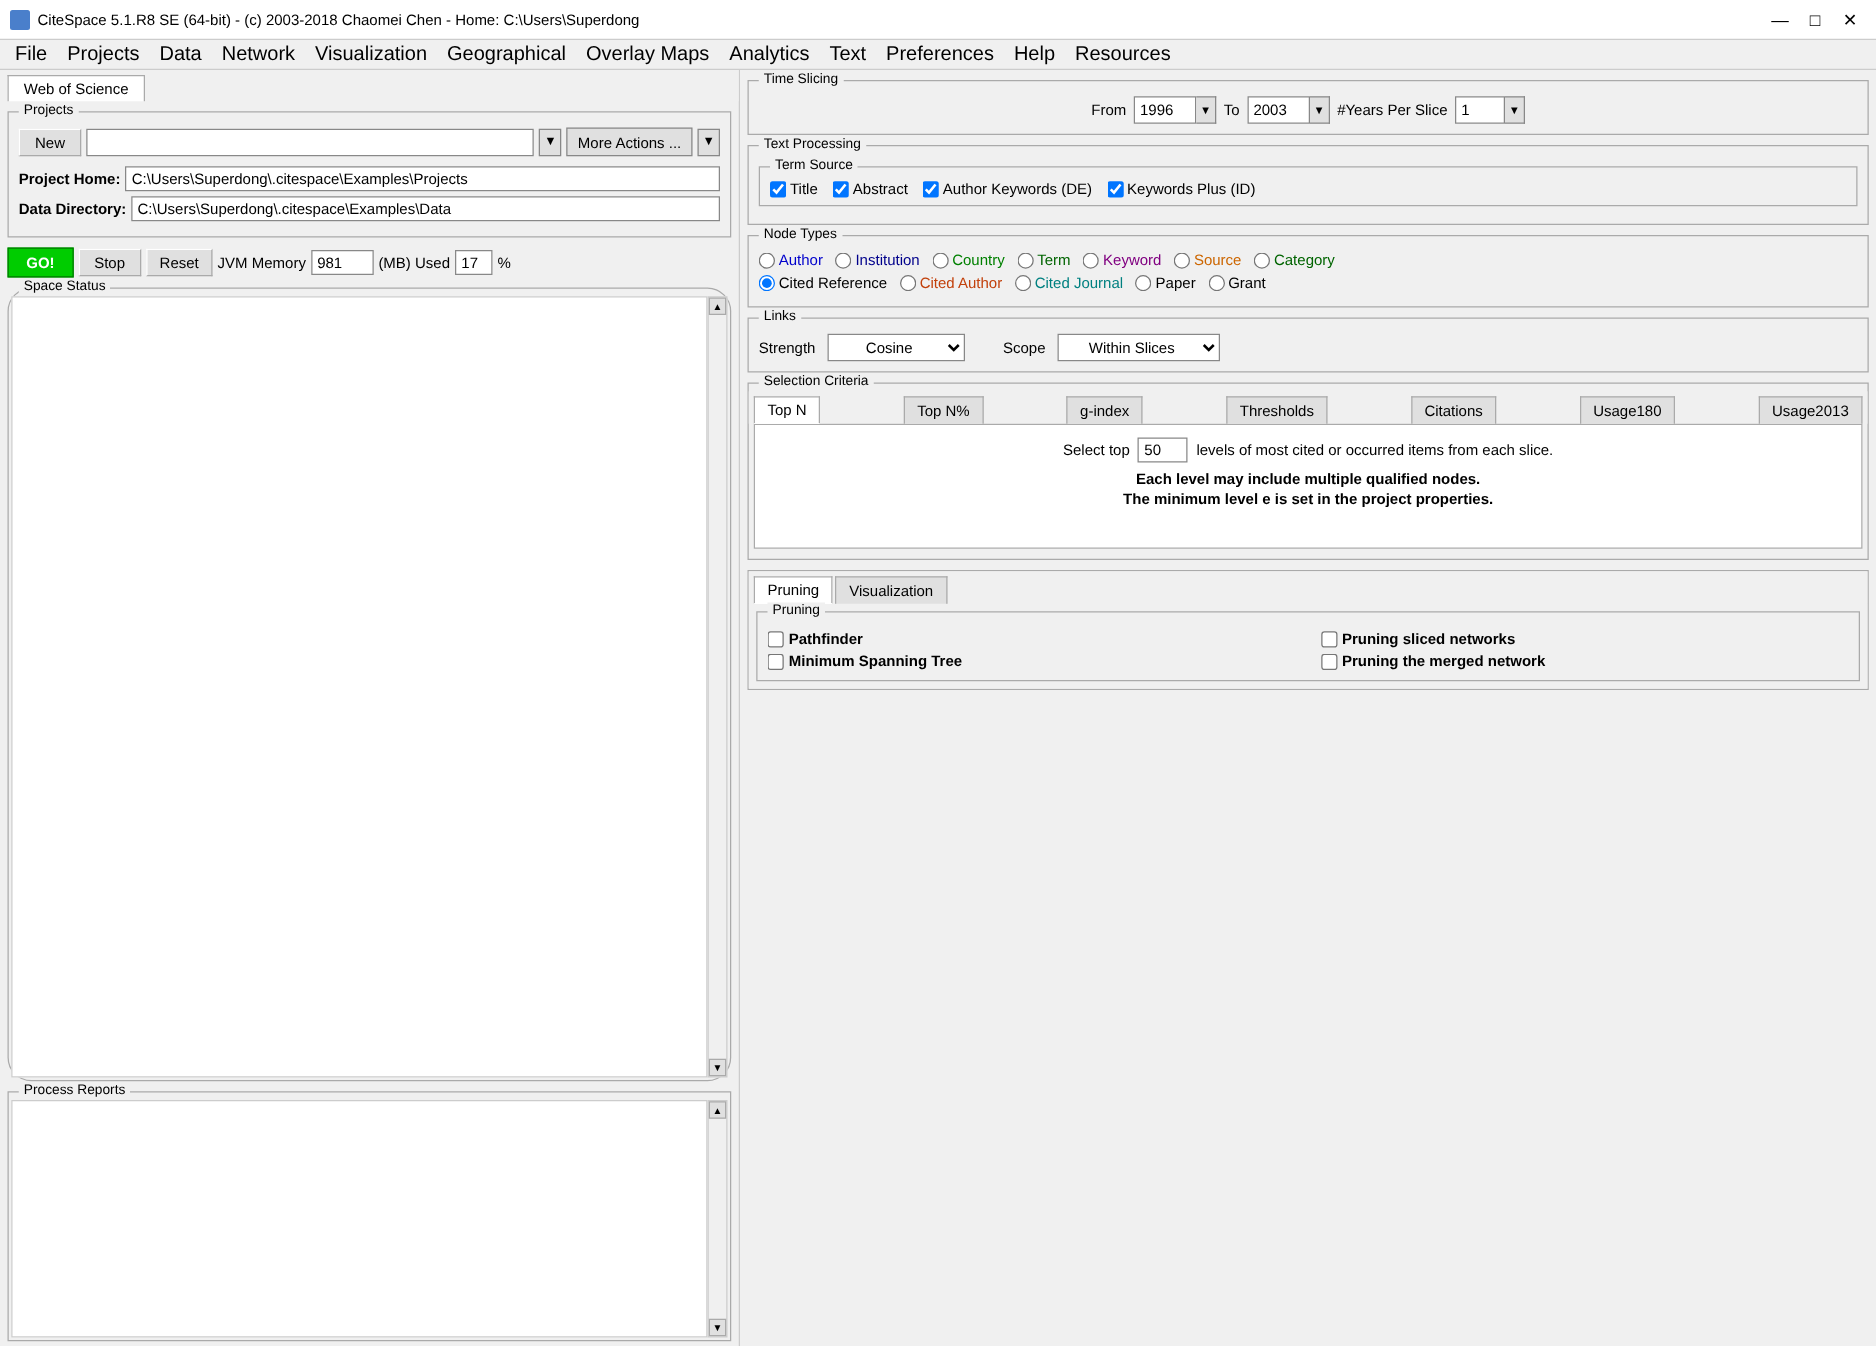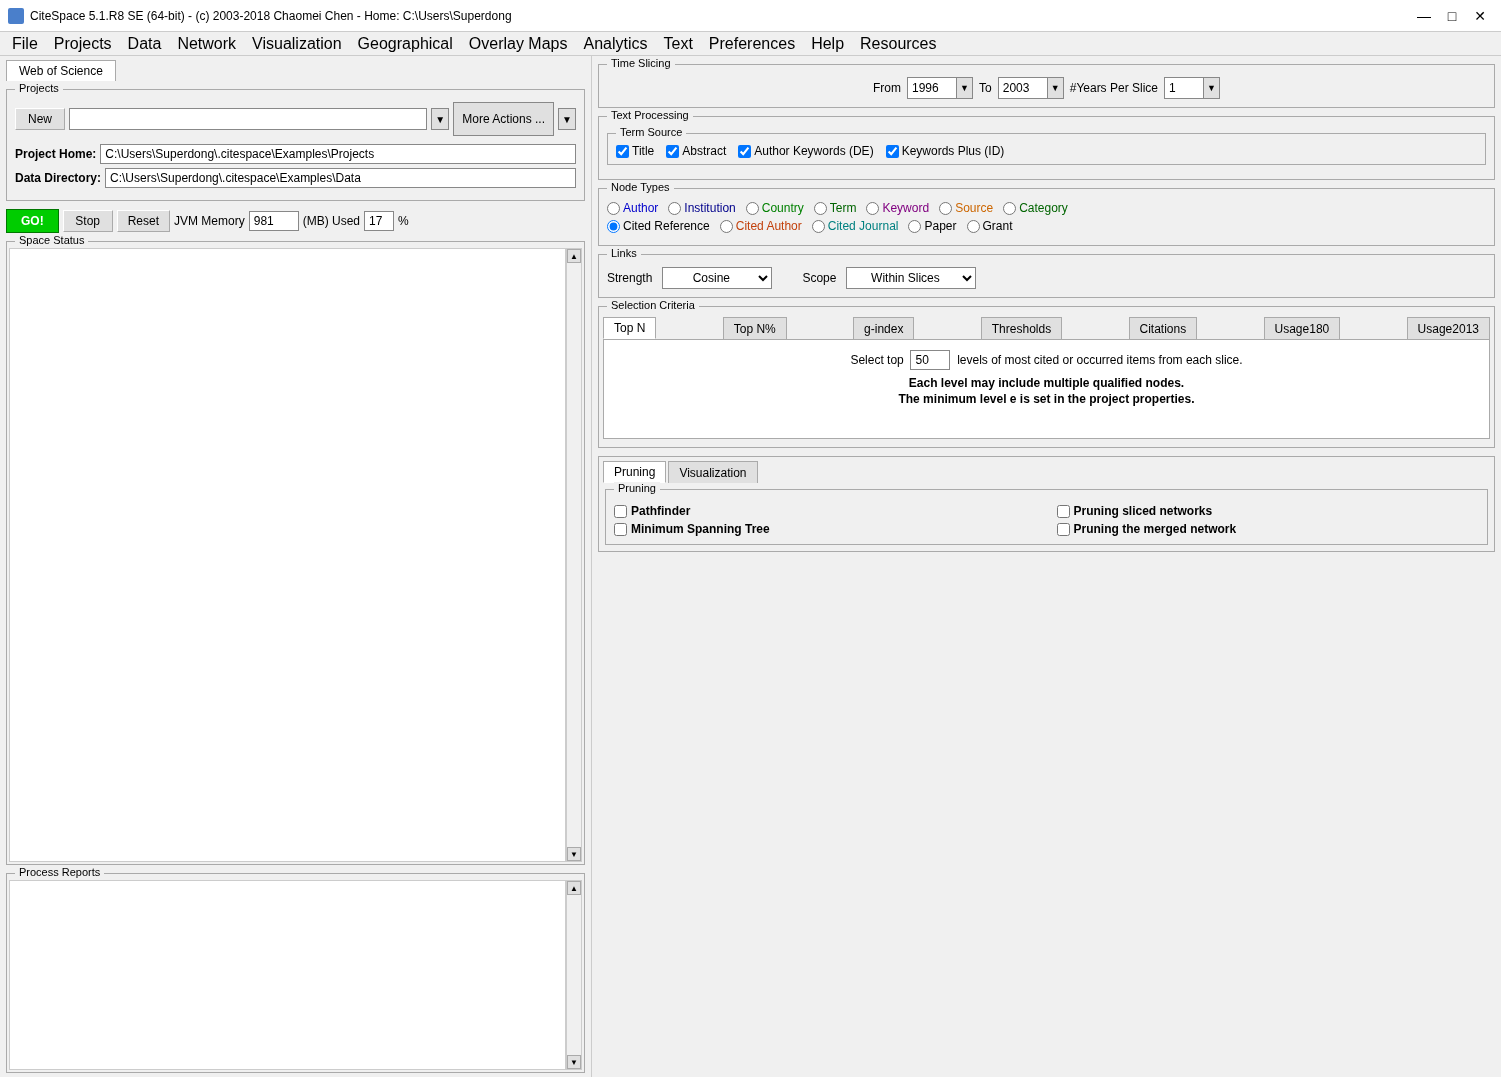--- a/index.html
+++ b/index.html
@@ -152,21 +152,21 @@
       height: 22px;
       background: #e0e0e0;
       border: 1px solid #888;
       cursor: pointer;
       display: flex;
       align-items: center;
       justify-content: center;
       font-size: 10px;
     }
     .more-actions-btn {
-      height: 34px;
+      height: 23px;
       background: #e0e0e0;
       border: 1px solid #888;
       padding: 0 8px;
       cursor: pointer;
       font-size: 12px;
     }
     .more-actions-arrow {
       width: 18px;
       height: 22px;
       background: #e0e0e0;
@@ -626,21 +626,21 @@
       <button class="btn btn-green">GO!</button>
       <button class="btn">Stop</button>
       <button class="btn">Reset</button>
       <span class="jvm-label">JVM Memory</span>
       <input type="text" class="jvm-value" value="981" readonly="" style="">
       <span class="jvm-label">(MB) Used</span>
       <input type="text" class="jvm-value" value="17" readonly="" style="width: 30px;">
       <span class="jvm-label">%</span>
     </div>
 
-    <div class="space-status" style="flex: 1;">
+    <div class="space-status" style="flex: 1; border-radius: 19px;">
       <div class="space-status-legend">Space Status</div>
       <div class="scroll-area-with-bar">
         <div class="scroll-content"></div>
         <div class="scrollbar-v">
           <div class="scroll-arrow">▲</div>
           <div style="flex:1;"></div>
           <div class="scroll-arrow">▼</div>
         </div>
       </div>
     </div>

